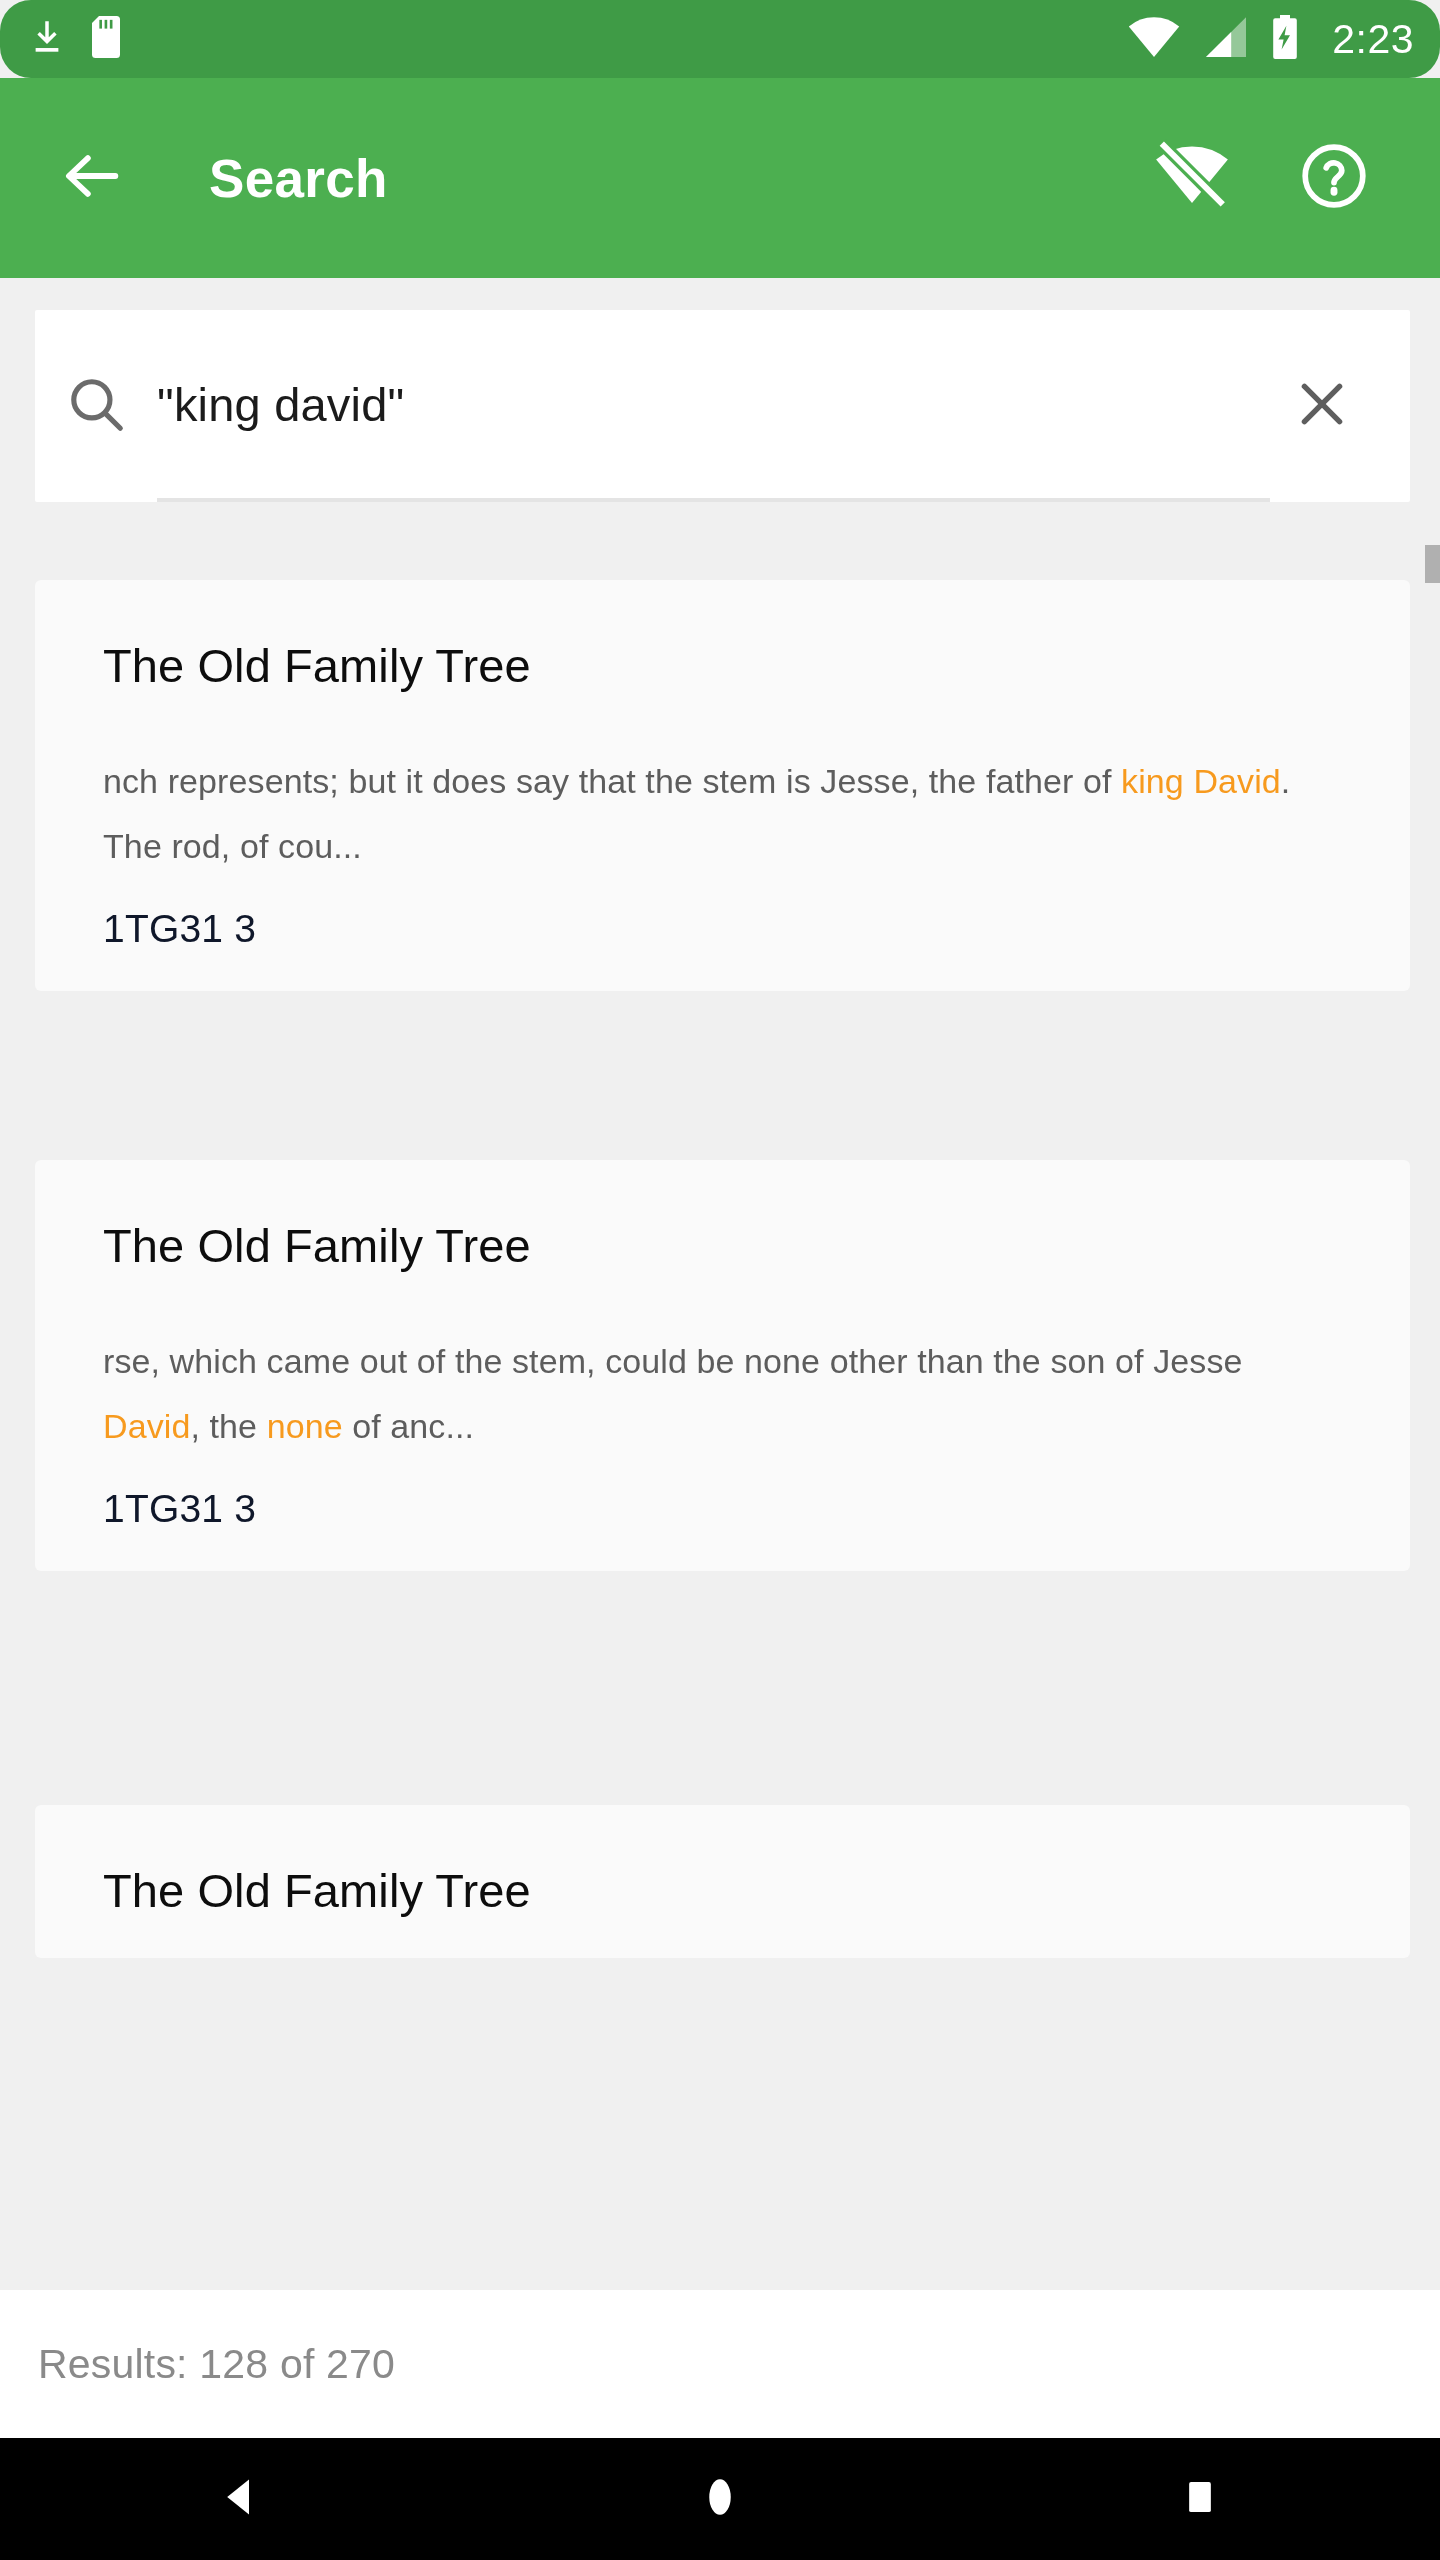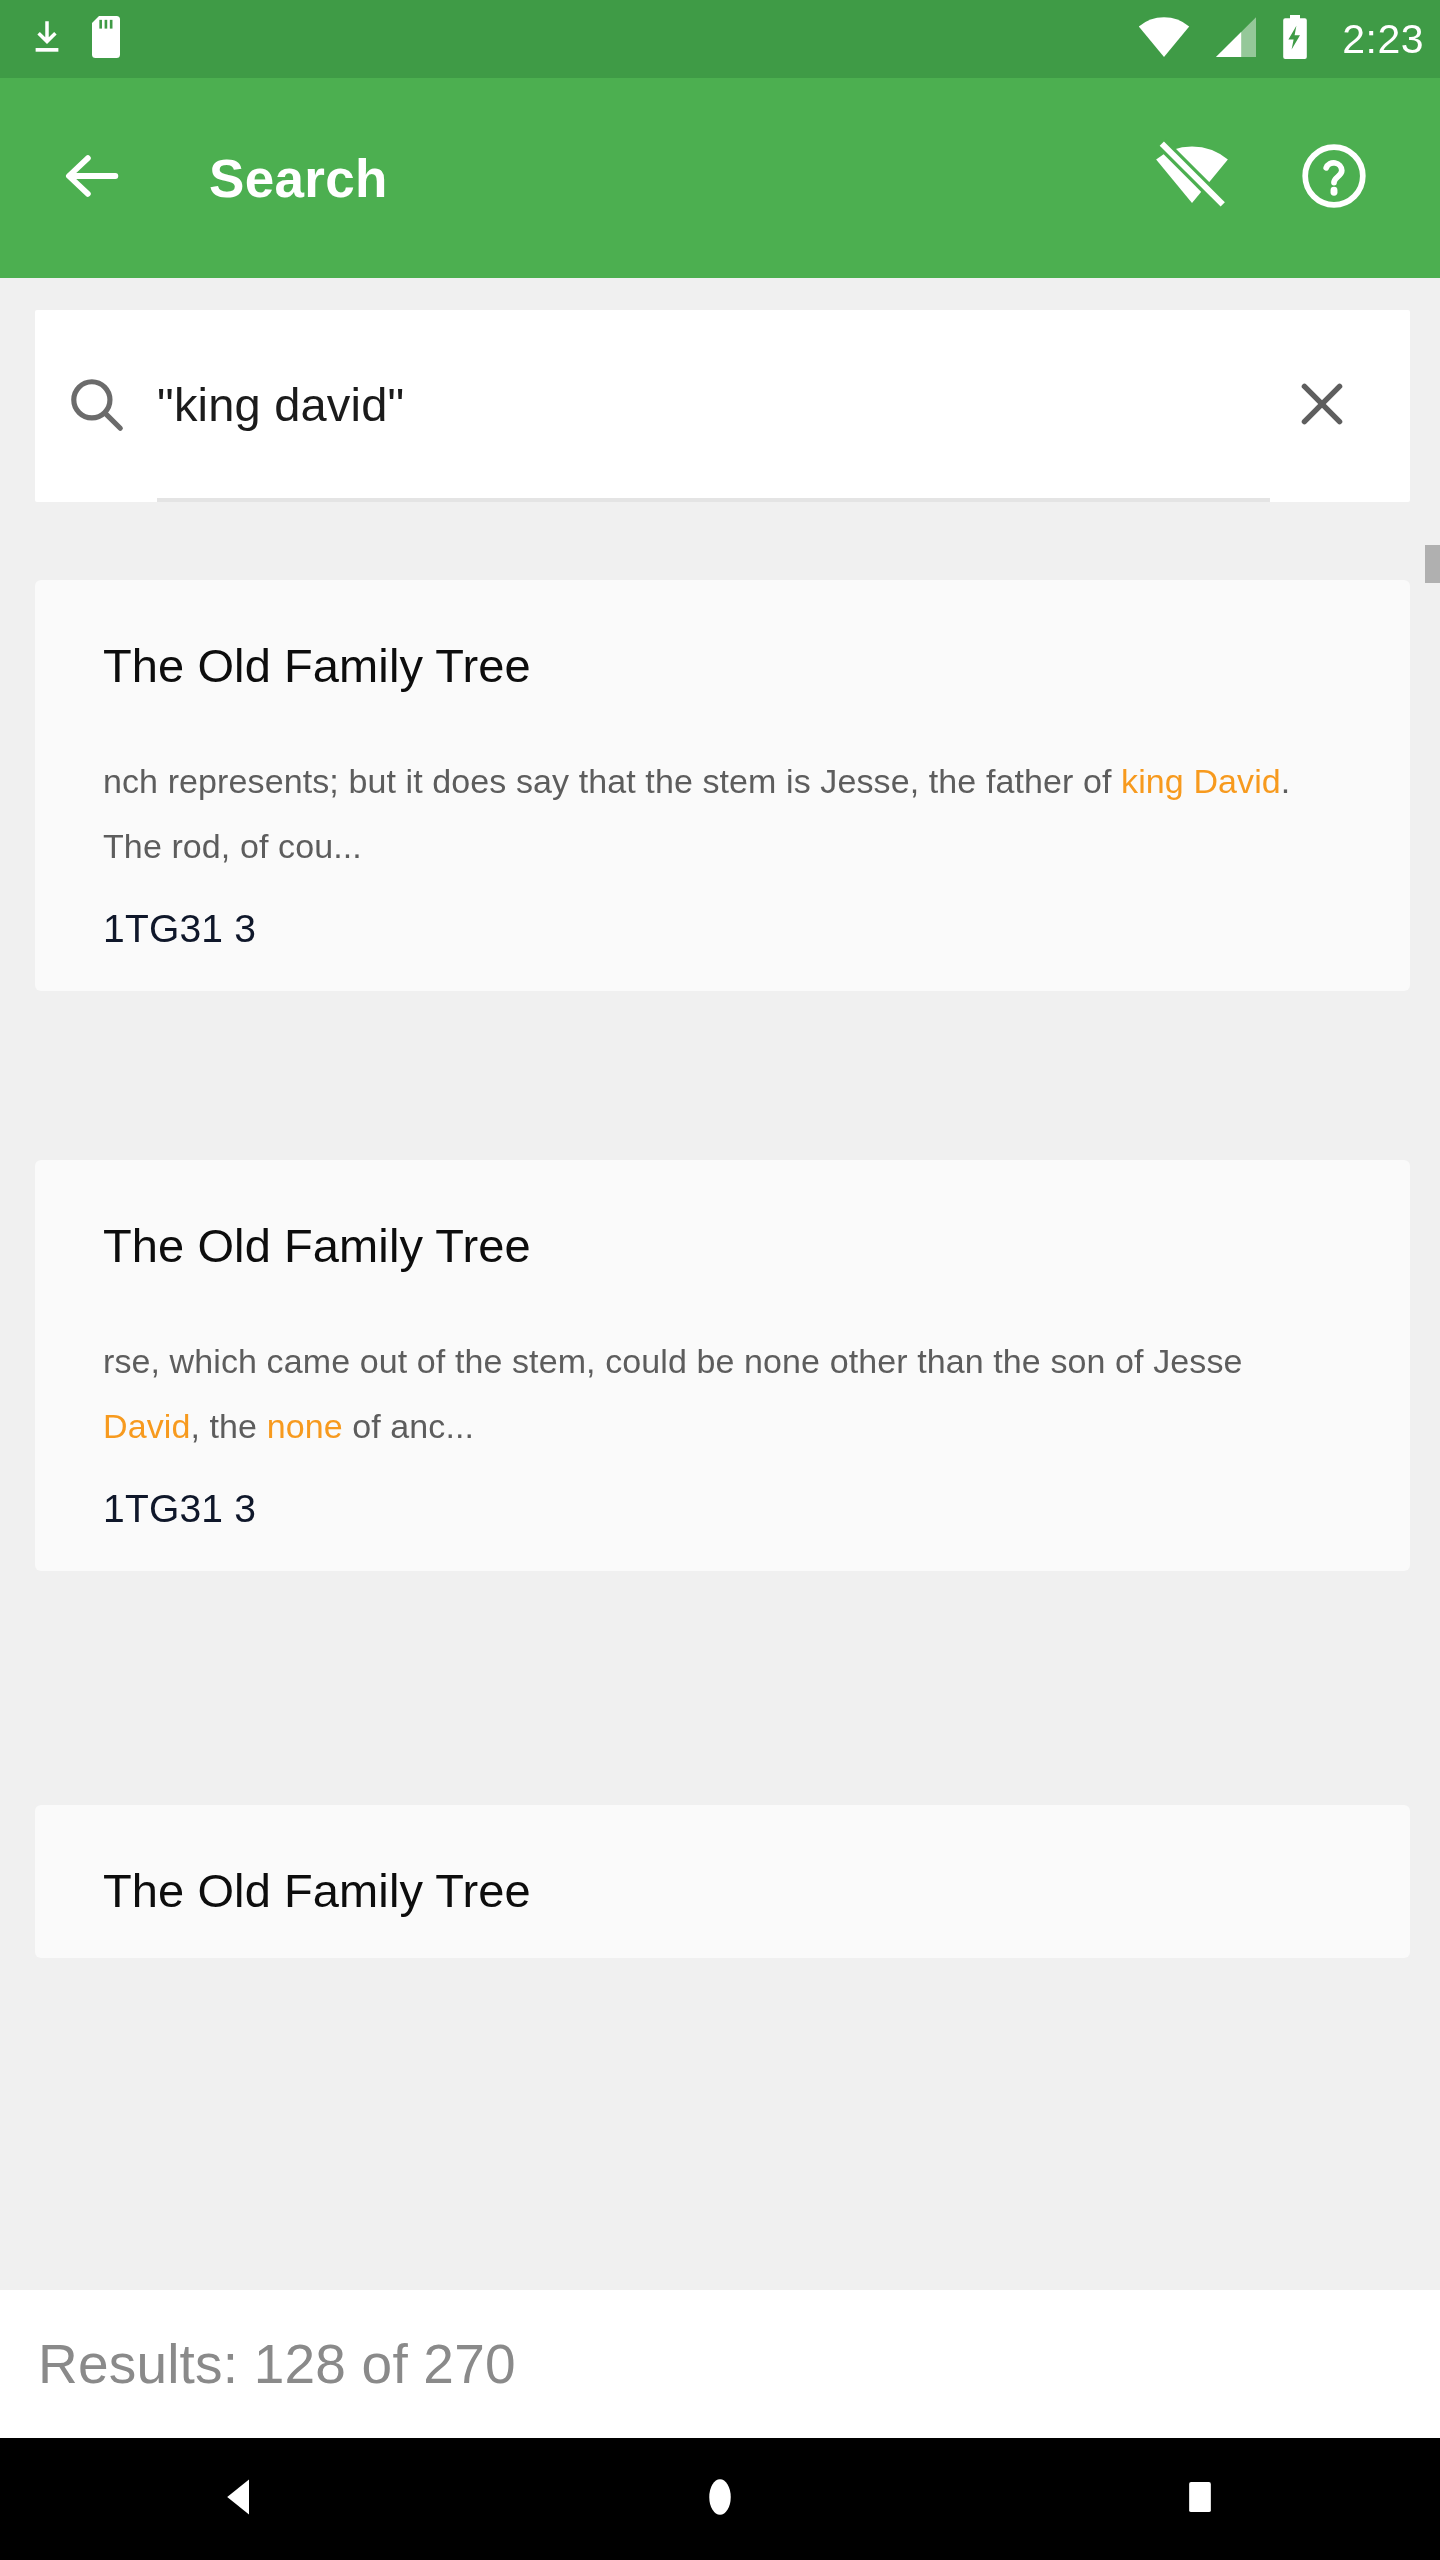--- a/index.html
+++ b/index.html
@@ -8,21 +8,22 @@
     background:#ffffff;
     font-family:"Liberation Sans", sans-serif;
     overflow:hidden;
   }
   #app { position:relative; width:1440px; height:2560px; background:#f0f0f0; }
 
   
   .status-bar{
     position:absolute; top:0; left:0; width:1440px; height:78px;
     background:#3f9b46; display:flex; align-items:center;
-    padding:0 16px 0 26px;
+    padding:0 26px 0 26px;
+    border-radius:31px;
   }
   .status-left{ display:flex; align-items:center; gap:22px; }
   .status-right{ margin-left:auto; display:flex; align-items:center; gap:22px; }
   .status-clock{ color:#ffffff; font-size:41px; font-weight:400; letter-spacing:.5px;
                  line-height:1; margin-left:10px; }
 
   
   .app-bar{
     position:absolute; top:78px; left:0; width:1440px; height:200px;
     background:#4caf50; display:flex; align-items:center; padding:0 40px 0 55px;
@@ -70,21 +71,21 @@
   .result-snippet .hl{ color:#f79a1e; }
   .result-ref{
     margin-top:28px; text-align:left; font-size:39px; color:#0f172a; letter-spacing:.2px;
   }
 
   
   .footer{
     position:absolute; top:2290px; left:0; width:1440px; height:148px; background:#ffffff;
     display:flex; align-items:center; padding-left:38px;
   }
-  .footer-text{ font-size:55px; color:#8a8a8a; letter-spacing:.2px; }
+  .footer-text{ font-size:41px; color:#8a8a8a; letter-spacing:.2px; }
 
   
   .nav-bar{
     position:absolute; top:2438px; left:0; width:1440px; height:122px;
     background:#000000; display:flex; align-items:center; justify-content:space-around;
   }
   .nav-btn{ width:160px; height:122px; display:flex; align-items:center; justify-content:center; }
 </style>
 </head>
 <body>

